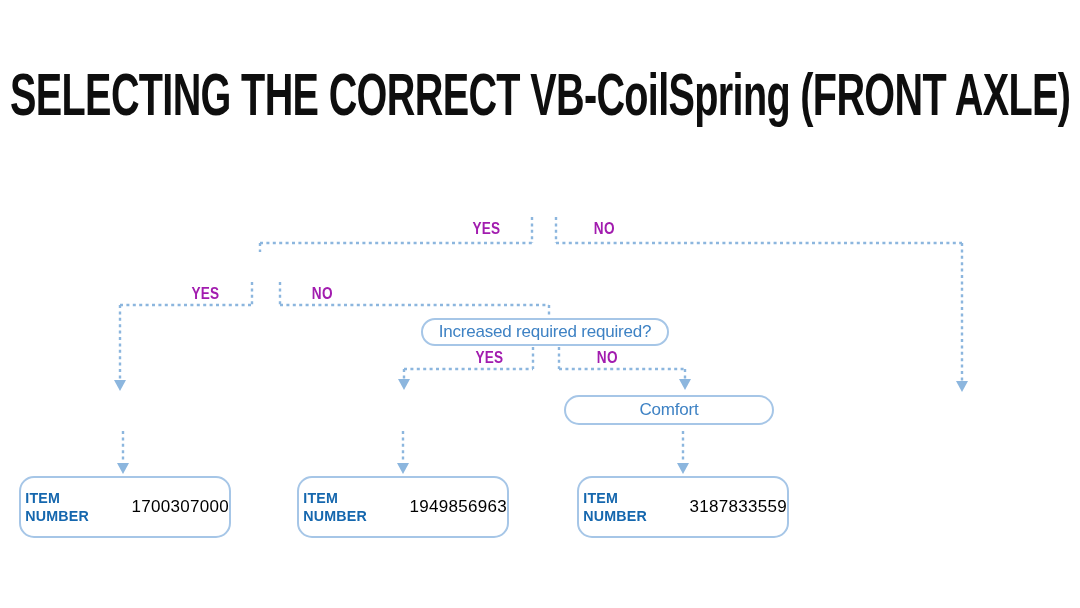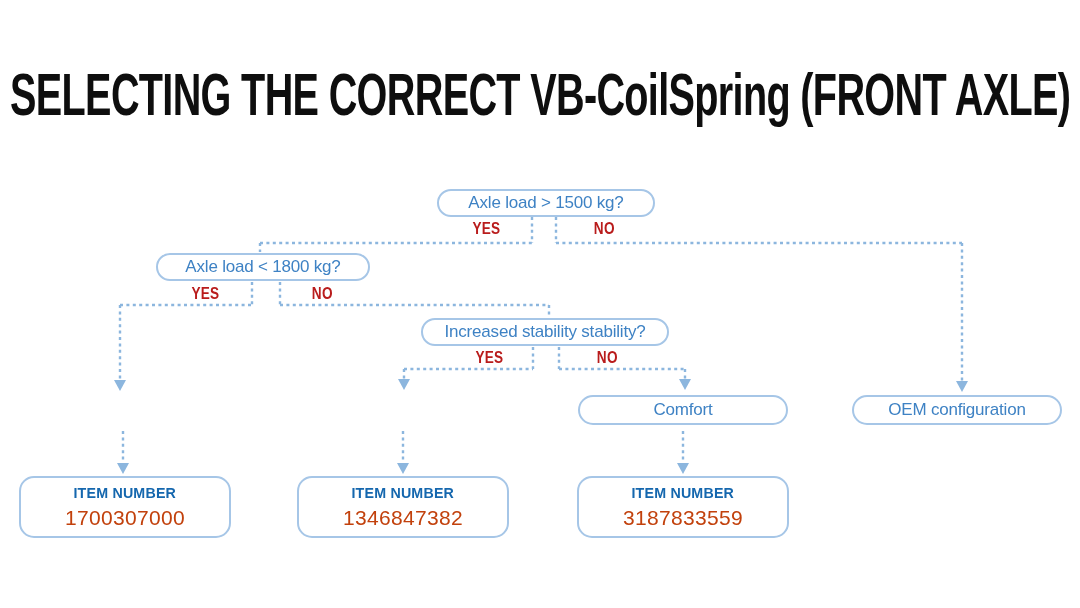--- a/index.html
+++ b/index.html
@@ -20,30 +20,30 @@
   .chart{position:absolute;left:0;top:0;width:1080px;height:608px;}
   .lines{position:absolute;left:0;top:0;}
   .qbox,.rbox{
     position:absolute;height:28px;border:2px solid #a6c6e7;border-radius:16px;
     background:#ffffff;display:flex;align-items:center;justify-content:center;
     color:#3e82c4;font-size:17px;letter-spacing:-0.2px;box-sizing:border-box;
   }
   .rbox{height:30px;}
   .yn{
     position:absolute;width:80px;height:20px;display:flex;align-items:center;justify-content:center;
-    color:#b91c1c;font-size:16px;font-weight:bold;
+    color:#a21caf;font-size:16px;font-weight:bold;
   }
   .yn span{transform:scaleX(0.85);letter-spacing:0.3px;}
   .ibox{
     position:absolute;width:212px;height:62px;border:2px solid #a6c6e7;border-radius:15px;
-    background:#ffffff;display:flex;flex-direction:column;align-items:center;justify-content:center;
+    background:#ffffff;display:flex;flex-direction:row;align-items:center;justify-content:center;
     gap:4px;box-sizing:border-box;
   }
   .ibox .ilabel{color:#1567ae;font-size:15.5px;font-weight:bold;letter-spacing:0.2px;transform:scaleX(0.92);}
-  .ibox .inum{color:#c2410c;font-size:21px;letter-spacing:0.3px;}
+  .ibox .inum{color:#000000;font-size:17px;letter-spacing:0.3px;}
 </style>
 </head>
 <body>
 
 <div class="stage">
 
   <div class="title-wrap">
     <h1 class="title">SELECTING THE CORRECT VB-CoilSpring (FRONT AXLE)</h1>
   </div>
 
@@ -85,64 +85,55 @@
         <polygon points="114,380 126,380 120,391"></polygon>
         <polygon points="398,379 410,379 404,390"></polygon>
         <polygon points="679,379 691,379 685,390"></polygon>
         <polygon points="956,381 968,381 962,392"></polygon>
         <polygon points="117,463 129,463 123,474"></polygon>
         <polygon points="397,463 409,463 403,474"></polygon>
         <polygon points="677,463 689,463 683,474"></polygon>
       </g>
     </svg>
 
-    <div class="qbox" style="left:437px;top:189px;width:218px;">
-      <span>Axle load &gt; 1500 kg?</span>
-    </div>
     <div class="yn" style="left:446px;top:219px;">
       <span>YES</span>
     </div>
     <div class="yn" style="left:564px;top:219px;">
       <span>NO</span>
     </div>
 
-    <div class="qbox" style="left:156px;top:253px;width:214px;">
-      <span>Axle load &lt; 1800 kg?</span>
-    </div>
     <div class="yn" style="left:165px;top:284px;">
       <span>YES</span>
     </div>
     <div class="yn" style="left:282px;top:284px;">
       <span>NO</span>
     </div>
 
     <div class="qbox" style="left:421px;top:318px;width:248px;">
-      <span>Increased stability stability?</span>
+      <span>Increased required required?</span>
     </div>
     <div class="yn" style="left:449px;top:348px;">
       <span>YES</span>
     </div>
     <div class="yn" style="left:567px;top:348px;">
       <span>NO</span>
     </div>
 
-    <div class="rbox" style="left:578px;top:395px;width:210px;">
+    <div class="rbox" style="left:564px;top:395px;width:210px;">
       <span>Comfort</span>
-    </div>
-    <div class="rbox" style="left:852px;top:395px;width:210px;">
-      <span>OEM configuration</span>
     </div>
 
     <div class="ibox" style="left:19px;top:476px;">
       <div class="ilabel">ITEM NUMBER</div>
       <div class="inum">1700307000</div>
     </div>
     <div class="ibox" style="left:297px;top:476px;">
       <div class="ilabel">ITEM NUMBER</div>
-      <div class="inum">1346847382</div>
+      <div class="inum">1949856963</div>
     </div>
     <div class="ibox" style="left:577px;top:476px;">
       <div class="ilabel">ITEM NUMBER</div>
       <div class="inum">3187833559</div>
     </div>
 
   </div>
 </div>
 
 </body></html>

